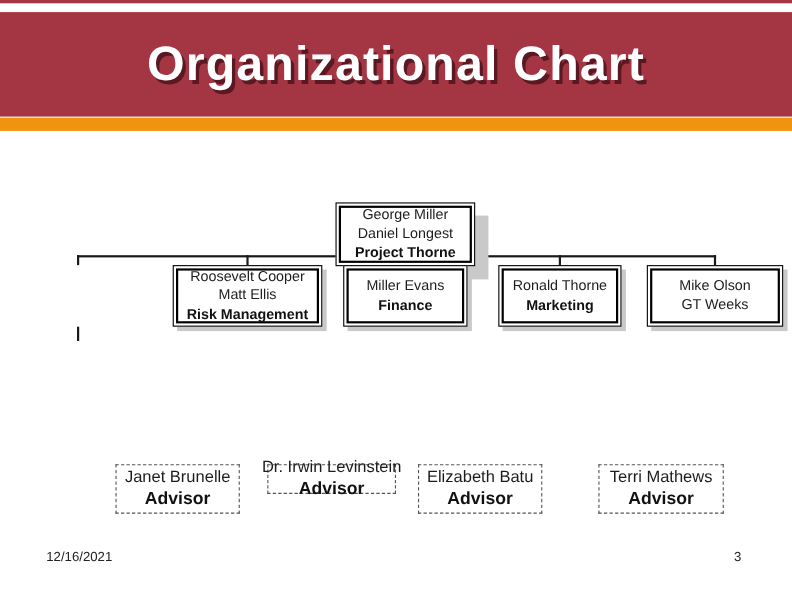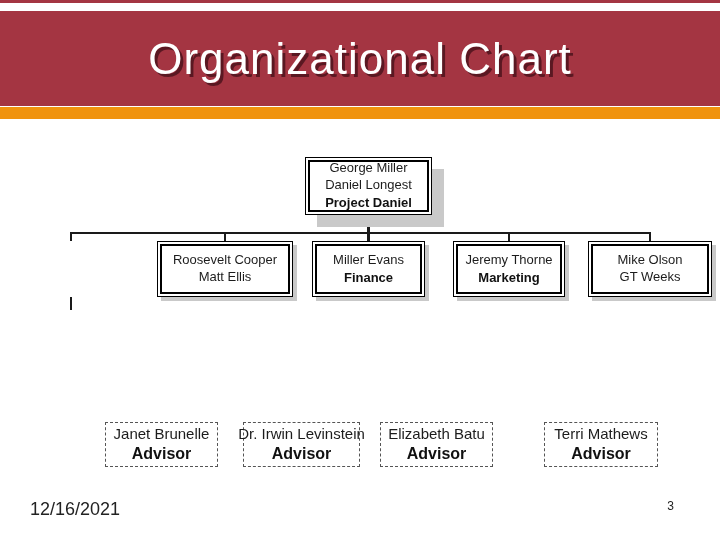--- a/index.html
+++ b/index.html
@@ -20,57 +20,57 @@
   .slide{position:absolute;inset:0;background:#fff;}
 
   
   .top-strip{position:absolute;left:0;top:0;width:720px;height:3px;background:var(--header-red);}
   .title-bar{
     position:absolute;left:0;top:11px;width:720px;height:95px;
     background:var(--header-red);
     display:flex;align-items:center;justify-content:center;
   }
   .title-bar h1{
-    color:#ffffff;font-size:44px;font-weight:normal;letter-spacing:1px;
+    color:#ffffff;font-size:44px;font-weight:bold;letter-spacing:1px;
     text-shadow:3px 3px 0 var(--title-shadow);
     font-family:"Liberation Sans",sans-serif;
   }
   .orange-bar{position:absolute;left:0;top:107px;width:720px;height:12px;background:var(--accent-orange);}
 
   
   .chart{position:absolute;left:0;top:0;width:720px;height:540px;}
   .node{
     position:absolute;background:#ffffff;
     border:1px solid #000;padding:2px;
   }
   .node .inner{
     border:2px solid #000;width:100%;height:100%;
     display:flex;flex-direction:column;align-items:center;justify-content:center;
     text-align:center;background:#fff;padding:1px 2px;
   }
-  .node.shadow-lg{box-shadow:12px 12px 0 var(--shadow-gray);}
+  .node.shadow-lg{box-shadow:12px 12px 0 var(--shadow-gray);margin-top:27px;}
   .node.shadow-sm{box-shadow:4px 4px 0 var(--shadow-gray);}
   .nm{font-size:13px;line-height:1.3;color:#1c1c1c;white-space:nowrap;}
   .role{font-size:13px;line-height:1.35;font-weight:bold;color:#111;white-space:nowrap;}
 
   
   .advisor{
     position:absolute;background:#ffffff;
     border:1.5px dashed #555;
     display:flex;flex-direction:column;align-items:center;justify-content:center;
     text-align:center;
   }
   .advisor .nm{font-size:15px;}
   .advisor .role{font-size:16px;}
 
   
   .line{position:absolute;background:var(--line-color);}
 
   
-  .footer-date{position:absolute;left:30px;top:499px;font-size:18px;color:#222;}
+  .footer-date{position:absolute;left:42px;top:499px;font-size:12px;color:#222;}
   .footer-page{position:absolute;right:46px;top:499px;font-size:12px;color:#222;}
 </style>
 </head>
 <body>
 
 <div class="slide">
 
   <div class="top-strip"></div>
 
   <header class="title-bar">
@@ -86,60 +86,61 @@
     <div class="line" style="left:70px;top:232px;width:2px;height:9px;"></div>
     <div class="line" style="left:224px;top:232px;width:2px;height:9px;"></div>
     <div class="line" style="left:508px;top:232px;width:2px;height:9px;"></div>
     <div class="line" style="left:649px;top:232px;width:2px;height:9px;"></div>
     <div class="line" style="left:70px;top:297px;width:2px;height:13px;"></div>
 
     <div class="node shadow-lg" style="left:305px;top:157px;width:127px;height:58px;">
       <div class="inner">
         <div class="nm">George Miller</div>
         <div class="nm">Daniel Longest</div>
-        <div class="role">Project Daniel</div>
+        <div class="role">Project Thorne</div>
       </div>
     </div>
 
 
     <div class="node shadow-sm" style="left:157px;top:241px;width:136px;height:56px;">
       <div class="inner">
         <div class="nm">Roosevelt Cooper</div>
         <div class="nm">Matt Ellis</div>
+        <div class="role">Risk Management</div>
       </div>
     </div>
 
     <div class="node shadow-sm" style="left:312px;top:241px;width:113px;height:56px;">
       <div class="inner">
         <div class="nm">Miller Evans</div>
         <div class="role">Finance</div>
       </div>
     </div>
 
     <div class="node shadow-sm" style="left:453px;top:241px;width:112px;height:56px;">
       <div class="inner">
-        <div class="nm">Jeremy Thorne</div>
+        <div class="nm">Ronald Thorne</div>
         <div class="role">Marketing</div>
       </div>
     </div>
 
     <div class="node shadow-sm" style="left:588px;top:241px;width:124px;height:56px;">
       <div class="inner">
         <div class="nm">Mike Olson</div>
         <div class="nm">GT Weeks</div>
       </div>
     </div>
 
 
     <div class="advisor" style="left:105px;top:422px;width:113px;height:45px;">
       <div class="nm">Janet Brunelle</div>
       <div class="role">Advisor</div>
     </div>
 
-    <div class="advisor" style="left:243px;top:422px;width:117px;height:45px;">
+    <div class="advisor" style="left:243px;top:422px;width:117px;height:27px;">
       <div class="nm">Dr. Irwin Levinstein</div>
       <div class="role">Advisor</div>
     </div>
 
     <div class="advisor" style="left:380px;top:422px;width:113px;height:45px;">
       <div class="nm">Elizabeth Batu</div>
       <div class="role">Advisor</div>
     </div>
 
     <div class="advisor" style="left:544px;top:422px;width:114px;height:45px;">

